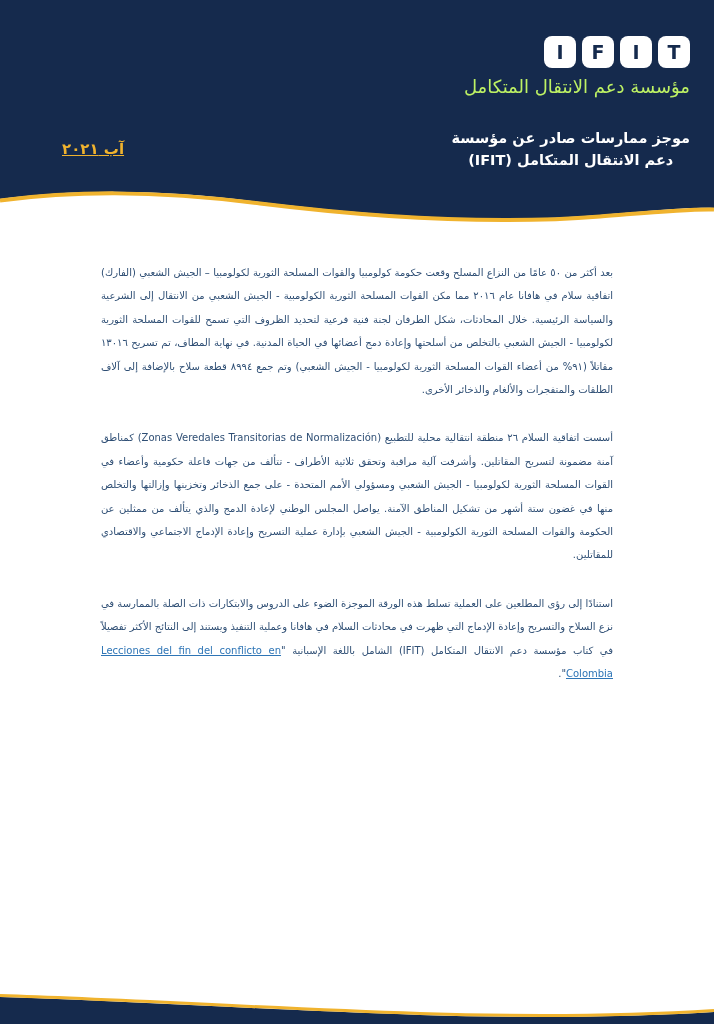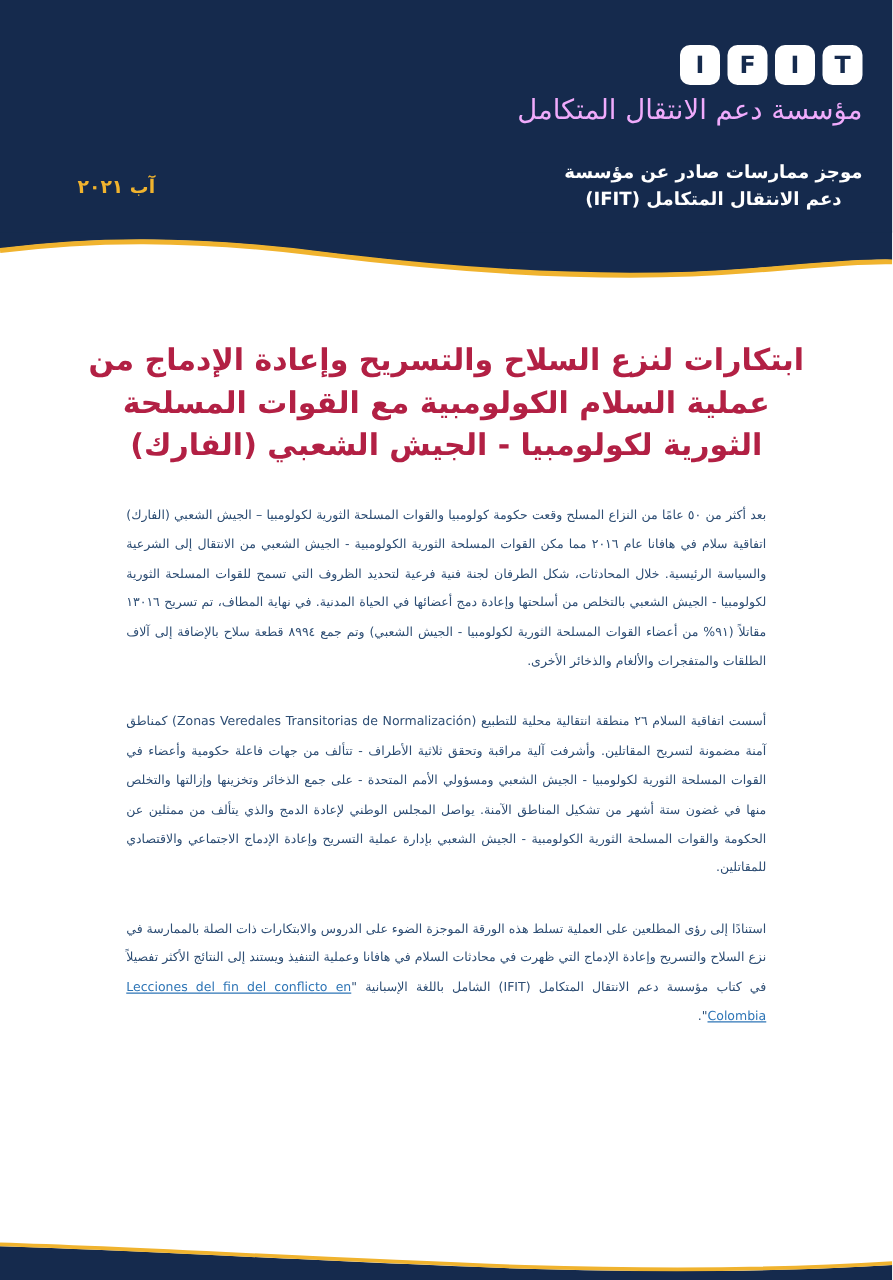--- a/index.html
+++ b/index.html
@@ -10,30 +10,30 @@
   }
   
   .hdr{background:#152A4D;height:186px;position:relative;}
   .logo-row{position:absolute;top:36px;right:24px;display:flex;gap:6px;direction:ltr;}
   .logo-tile{
     width:32px;height:32px;background:#ffffff;border-radius:8px;
     color:#152A4D;font-weight:bold;font-size:19px;
     display:flex;align-items:center;justify-content:center;
   }
   .org-name{
-    position:absolute;top:76px;right:24px;color:#f0abfc;
-    font-size:22px;letter-spacing:0;white-space:nowrap;
+    position:absolute;top:76px;right:24px;color:#bef264;
+    font-size:18px;letter-spacing:0;white-space:nowrap;
   }
   .brief-label{
     position:absolute;top:127px;right:24px;color:#ffffff;
     font-size:14.5px;font-weight:bold;text-align:center;line-height:22px;
   }
   .issue-date{
     position:absolute;top:140px;left:62px;color:#F0B32E;
-    font-size:15px;font-weight:bold;white-space:nowrap;
+    font-size:15px;font-weight:bold;white-space:nowrap;text-decoration:underline;
   }
   .wave-top{display:block;width:714px;height:48px;margin-top:-1px;}
   
   .doc-title{
     color:#B22044;font-weight:bold;font-size:24px;line-height:34px;
     text-align:center;margin:38px 58px 0;
   }
   .doc-title div{display:block;}
   .body-block{margin:28px 101px 0;}
   .body-block p{
@@ -64,25 +64,20 @@
     </div>
     <div class="issue-date">آب ٢٠٢١</div>
   </header>
 
   <svg class="wave-top" viewBox="0 0 714 48" preserveAspectRatio="none" aria-hidden="true">
     <path d="M0,14 C70,5 150,3 260,17 C390,33 500,38 600,30 C650,26 690,22 714,23 L714,0 L0,0 Z" fill="#152A4D"></path>
     <path d="M0,15.5 C70,6.5 150,4.5 260,18.5 C390,34.5 500,39.5 600,31.5 C650,27.5 690,23.5 714,24.5" fill="none" stroke="#F0B32E" stroke-width="4"></path>
   </svg>
 
   <main>
-    <h1 class="doc-title">
-      <div>ابتكارات لنزع السلاح والتسريح وإعادة الإدماج من</div>
-      <div>عملية السلام الكولومبية مع القوات المسلحة</div>
-      <div>الثورية لكولومبيا - الجيش الشعبي (الفارك)</div>
-    </h1>
 
     <div class="body-block">
       <p>بعد أكثر من ٥٠ عامًا من النزاع المسلح وقعت حكومة كولومبيا والقوات المسلحة الثورية لكولومبيا – الجيش الشعبي (الفارك) اتفاقية سلام في هافانا عام ٢٠١٦ مما مكن القوات المسلحة الثورية الكولومبية - الجيش الشعبي من الانتقال إلى الشرعية والسياسة الرئيسية. خلال المحادثات، شكل الطرفان لجنة فنية فرعية لتحديد الظروف التي تسمح للقوات المسلحة الثورية لكولومبيا - الجيش الشعبي بالتخلص من أسلحتها وإعادة دمج أعضائها في الحياة المدنية. في نهاية المطاف، تم تسريح ١٣٠١٦ مقاتلاً (٩١% من أعضاء القوات المسلحة الثورية لكولومبيا - الجيش الشعبي) وتم جمع ٨٩٩٤ قطعة سلاح بالإضافة إلى آلاف الطلقات والمتفجرات والألغام والذخائر الأخرى.</p>
       <p>أسست اتفاقية السلام ٢٦ منطقة انتقالية محلية للتطبيع (Zonas Veredales Transitorias de Normalización) كمناطق آمنة مضمونة لتسريح المقاتلين. وأشرفت آلية مراقبة وتحقق ثلاثية الأطراف - تتألف من جهات فاعلة حكومية وأعضاء في القوات المسلحة الثورية لكولومبيا - الجيش الشعبي ومسؤولي الأمم المتحدة - على جمع الذخائر وتخزينها وإزالتها والتخلص منها في غضون ستة أشهر من تشكيل المناطق الآمنة. يواصل المجلس الوطني لإعادة الدمج والذي يتألف من ممثلين عن الحكومة والقوات المسلحة الثورية الكولومبية - الجيش الشعبي بإدارة عملية التسريح وإعادة الإدماج الاجتماعي والاقتصادي للمقاتلين.</p>
       <p class="last"><span>استنادًا إلى رؤى المطلعين على العملية تسلط هذه الورقة الموجزة الضوء على الدروس والابتكارات ذات الصلة بالممارسة في نزع السلاح والتسريح وإعادة الإدماج التي ظهرت في محادثات السلام في هافانا وعملية التنفيذ ويستند إلى النتائج الأكثر تفصيلاً في كتاب مؤسسة دعم الانتقال المتكامل (IFIT) الشامل باللغة الإسبانية "</span><a class="es-link">Lecciones del fin del conflicto en Colombia</a><span>".</span></p>
     </div>
   </main>
 
   <svg class="wave-bottom" viewBox="0 0 714 34" preserveAspectRatio="none" aria-hidden="true">
     <path d="M0,7 C130,11 250,19 420,25 C550,29 650,26 714,22 L714,34 L0,34 Z" fill="#152A4D"></path>

